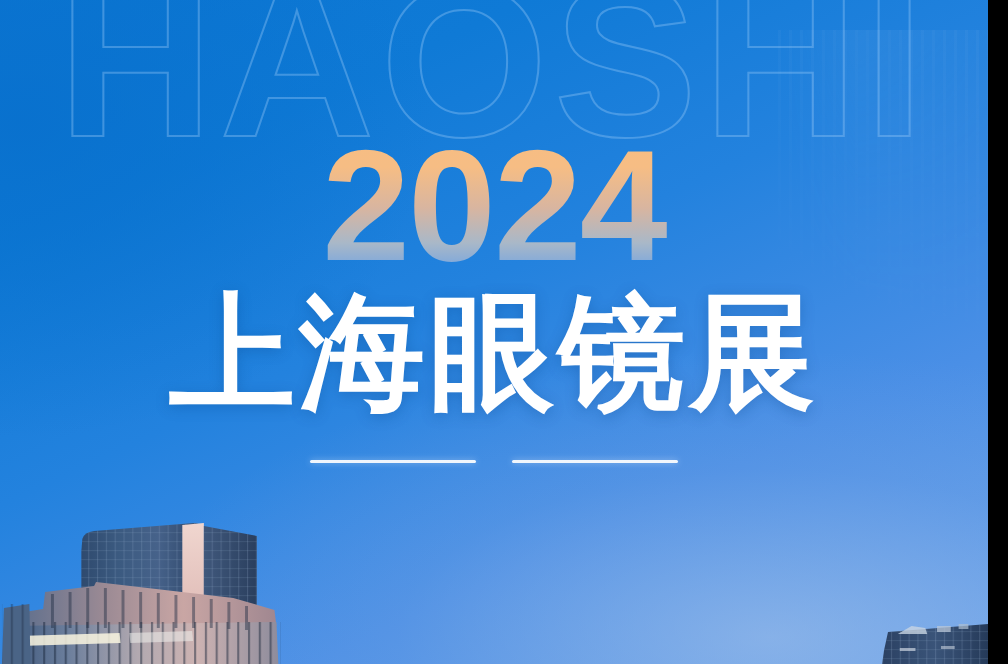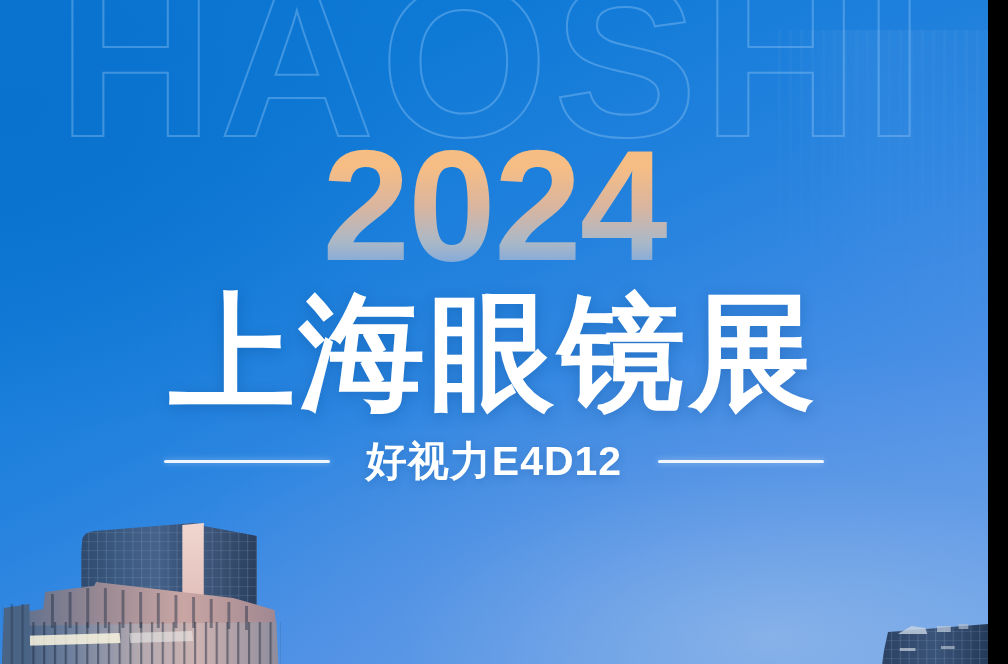--- a/index.html
+++ b/index.html
@@ -173,21 +173,20 @@
   <div class="ghost"></div>
 
   <div class="watermark">HAOSHI</div>
 
   <div class="year">2024</div>
 
   <div class="headline">上海眼镜展</div>
 
   <div class="subrow">
     <span class="rule"></span>
-    <span class="subtitle">好视力E4D12</span>
     <span class="rule"></span>
   </div>
 
   <div class="skyline">
     <svg viewBox="0 0 1008 150" preserveAspectRatio="none" xmlns="http://www.w3.org/2000/svg">
       <defs>
         <linearGradient id="towerGlass" x1="0" y1="0" x2="1" y2="0">
           <stop offset="0%" stop-color="#2f4a6e"></stop>
           <stop offset="30%" stop-color="#3b5a80"></stop>
           <stop offset="62%" stop-color="#46628a"></stop>

